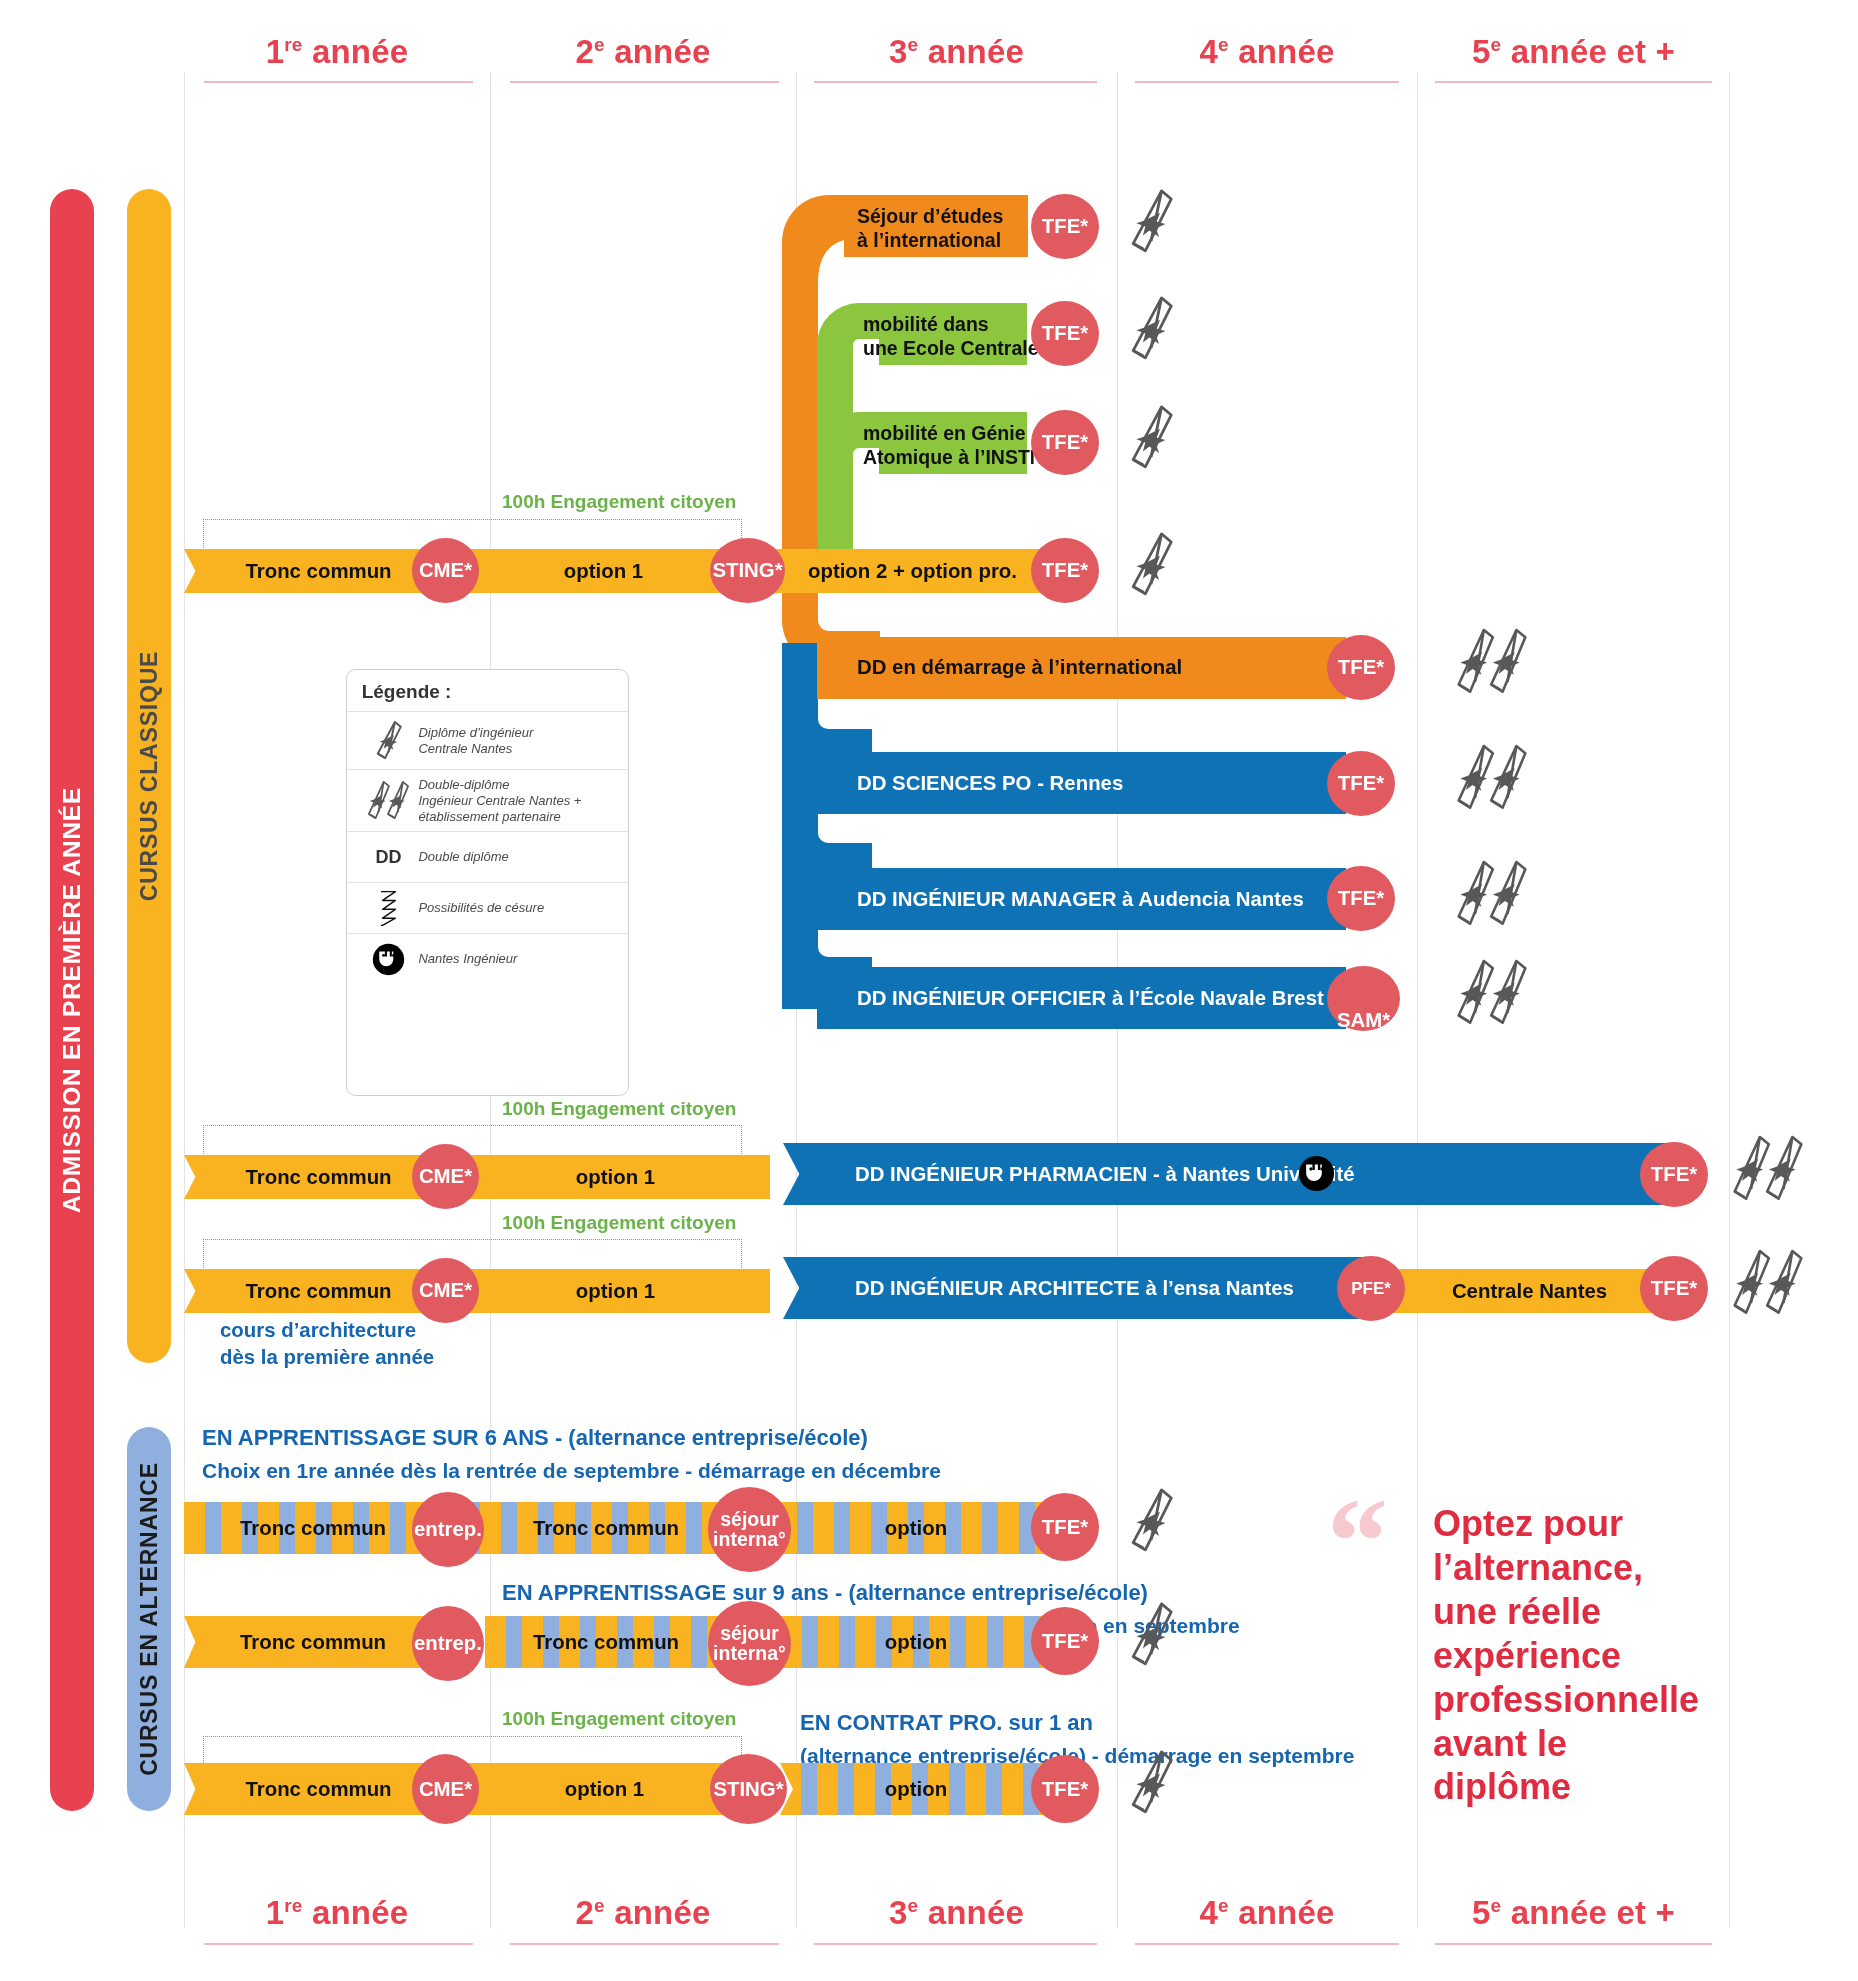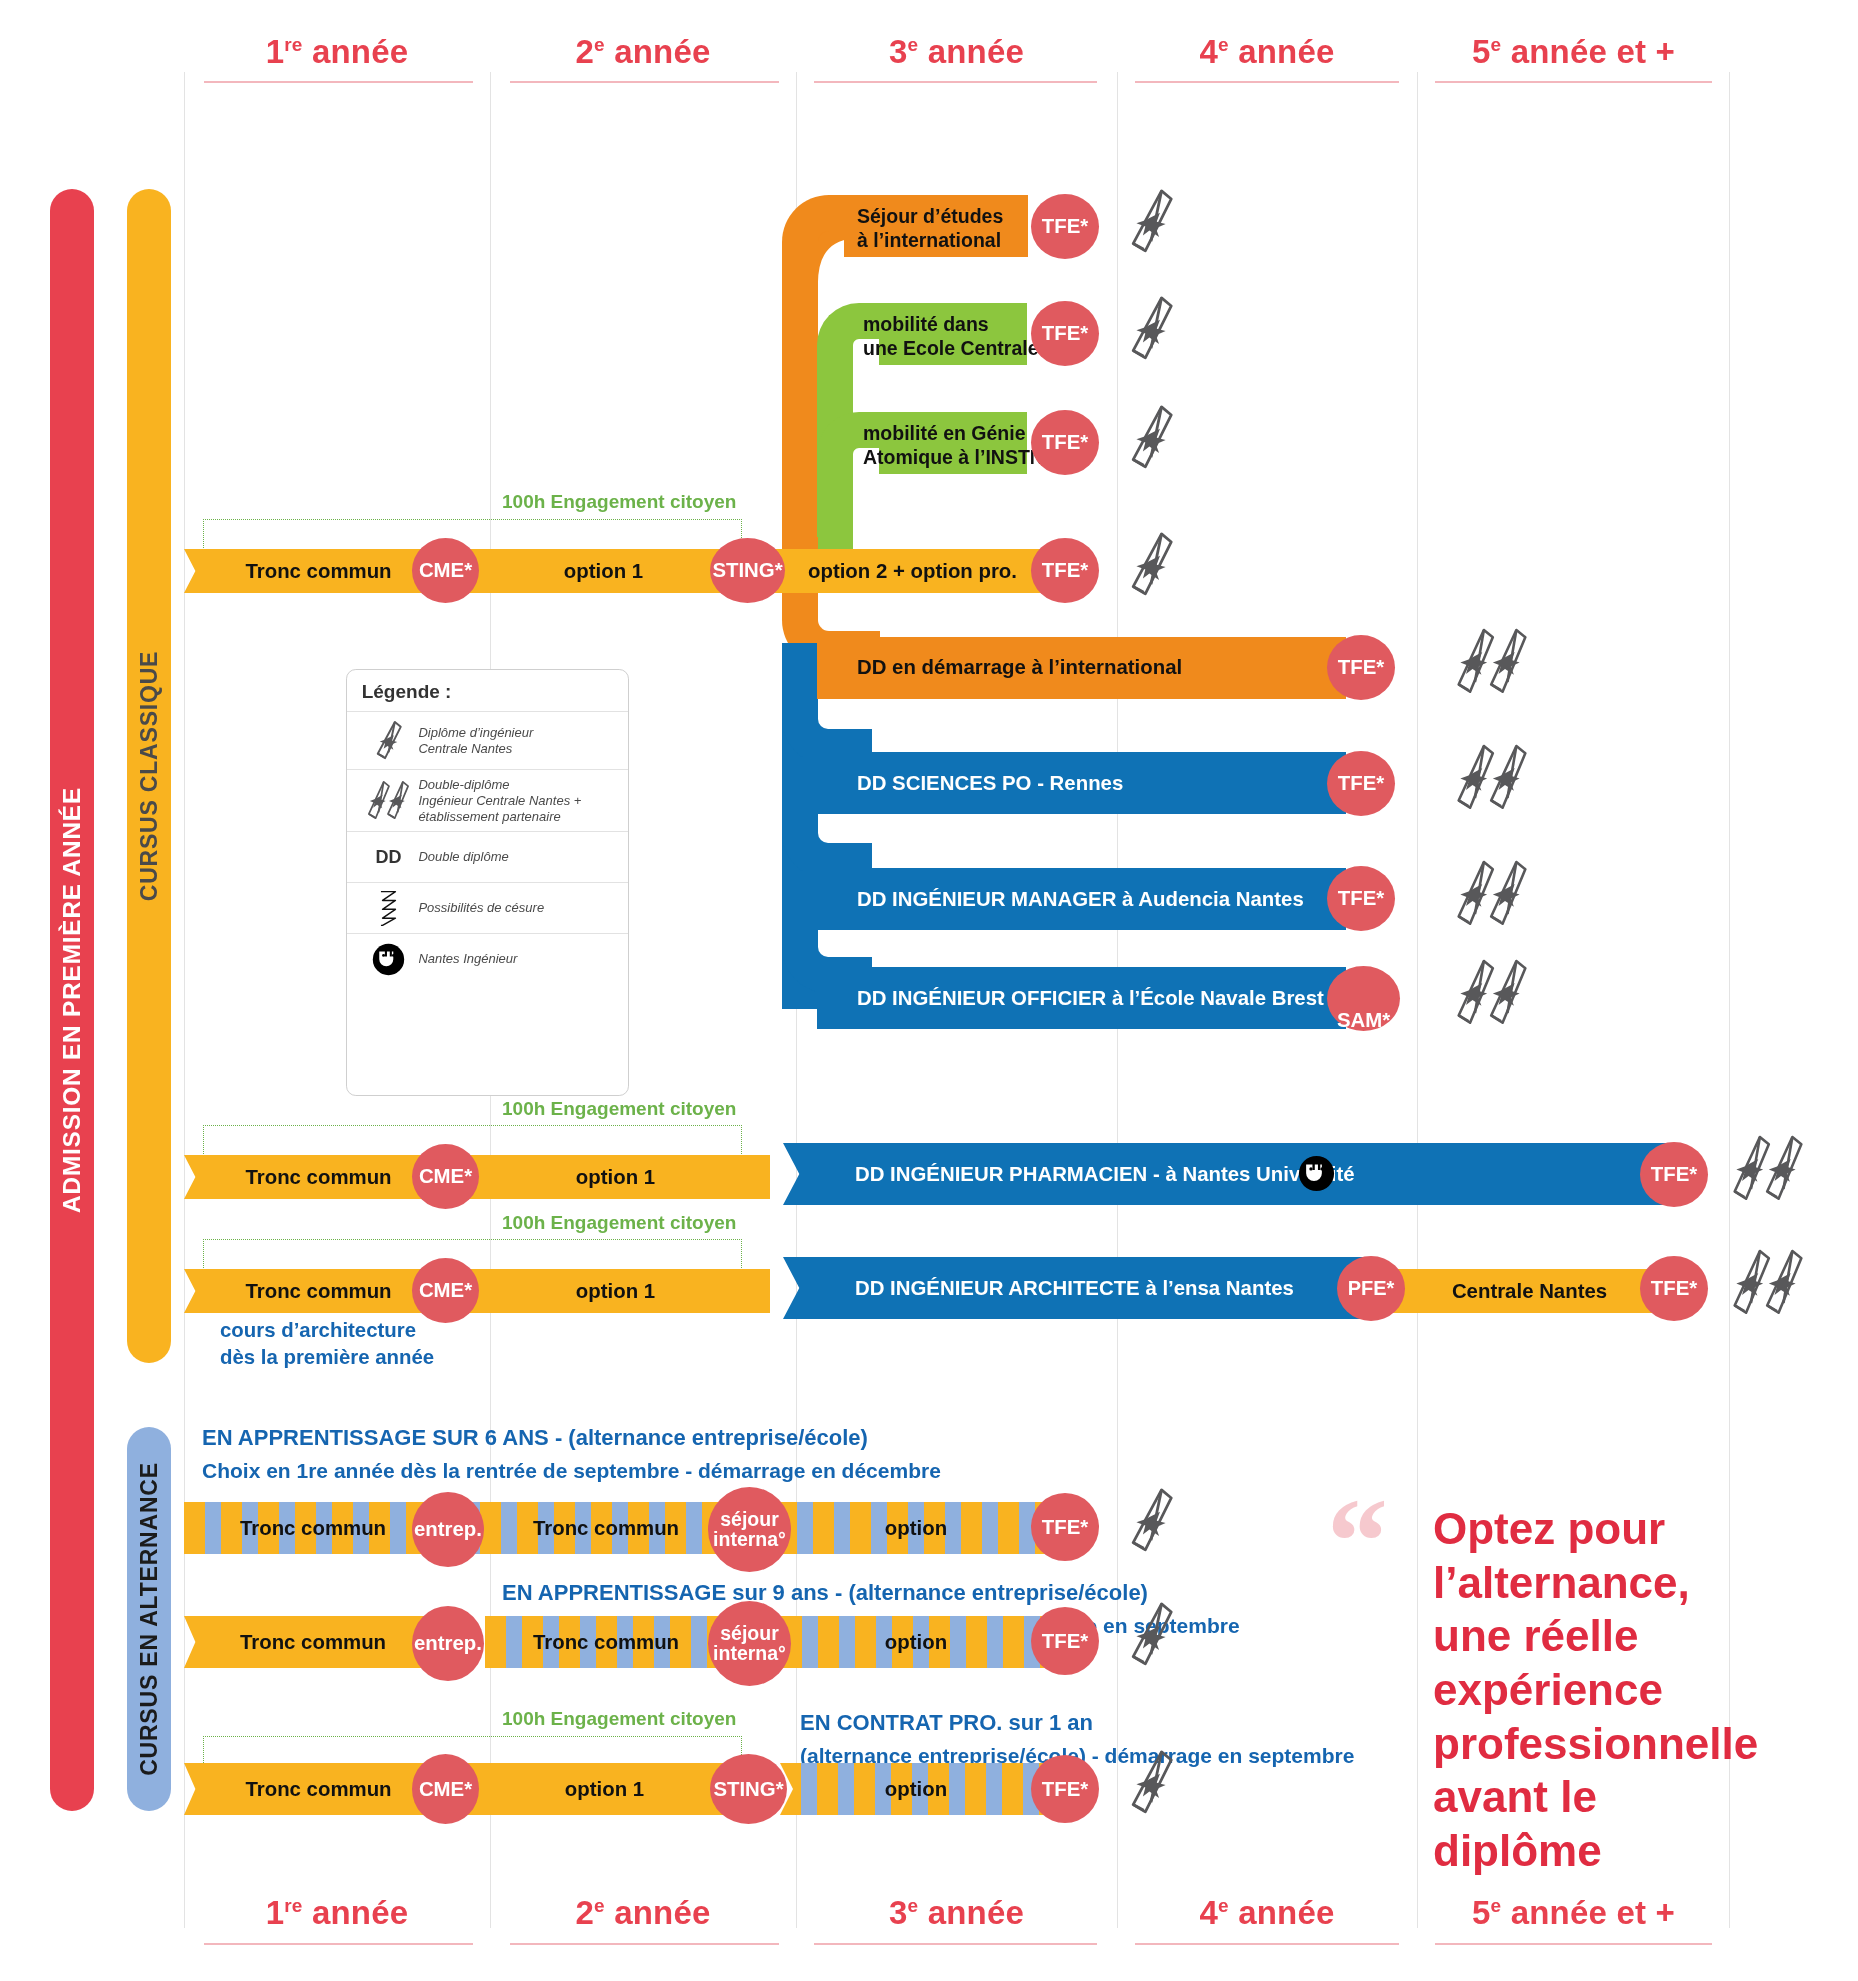--- a/index.html
+++ b/index.html
@@ -37,21 +37,21 @@
   .legend-ico{width:60px;flex:0 0 60px;display:flex;align-items:center;
     justify-content:center;}
   .legend-txt{font-style:italic;font-size:13px;color:#4a4a4a;line-height:1.22;}
   .legend-dd{font-weight:700;font-style:normal;font-size:18px;color:#333;}
   
   .bluetext{position:absolute;color:#1565b0;font-weight:700;font-size:20.4px;
     line-height:1.34;white-space:nowrap;}
   
   .quote-mark{position:absolute;color:#f6c9ce;font-size:122px;font-weight:700;
     line-height:.72;font-family:"Liberation Serif",serif;}
-  .quote-text{position:absolute;color:#e02c41;font-weight:700;font-size:44px;
+  .quote-text{position:absolute;color:#e02c41;font-weight:700;font-size:36px;
     line-height:1.22;width:269px;}
   
   .dip svg{display:block;}
 </style>
 </head>
 <body>
 
 <div id="root">
 
   <div class="colline" style="left:184px;height:1856px;"></div>
@@ -438,21 +438,21 @@
     <span>CME*</span>
   </div>
   <div class="abs" style="left:461px;top:1269px;width:309px;height:44px;background:#f9b320;
               clip-path:polygon(0 0,100% 0,100% 100%,0 100%,11.4px 50%);"></div>
   <div class="abs" style="left:461px;top:1269px;width:309px;height:44px;display:flex;align-items:center;
               justify-content:center;font-size:20.4px;font-weight:700;color:#111;">option 1</div>
 
   <div class="abs" style="left:783px;top:1257px;width:586px;height:62px;background:#0f72b5;
               clip-path:polygon(0 0,100% 0,100% 100%,0 100%,16.3px 50%);"></div>
   <div class="abs" style="left:855px;top:1277px;font-size:20.4px;font-weight:700;color:#fff;white-space:nowrap;">DD INGÉNIEUR ARCHITECTE à l’ensa Nantes</div>
-  <div class="badge" style="left:1337px;top:1256px;width:68px;height:65px;font-size:20px;">
+  <div class="badge" style="left:1337px;top:1256px;width:68px;height:65px;font-size:17px;">
     <span>PFE*</span>
   </div>
   <div class="abs" style="left:1387px;top:1269px;width:285px;height:44px;background:#f9b320;"></div>
   <div class="abs" style="left:1387px;top:1269px;width:285px;height:44px;display:flex;align-items:center;
               justify-content:center;font-size:20.4px;font-weight:700;color:#111;">Centrale Nantes</div>
   <div class="badge" style="left:1640px;top:1256px;width:68px;height:65px;font-size:20.4px;">
     <span>TFE*</span>
   </div>
   <div class="abs dip" style="left:1729px;top:1246px;">
     <svg width="78" height="75" viewBox="0 0 96 92">

